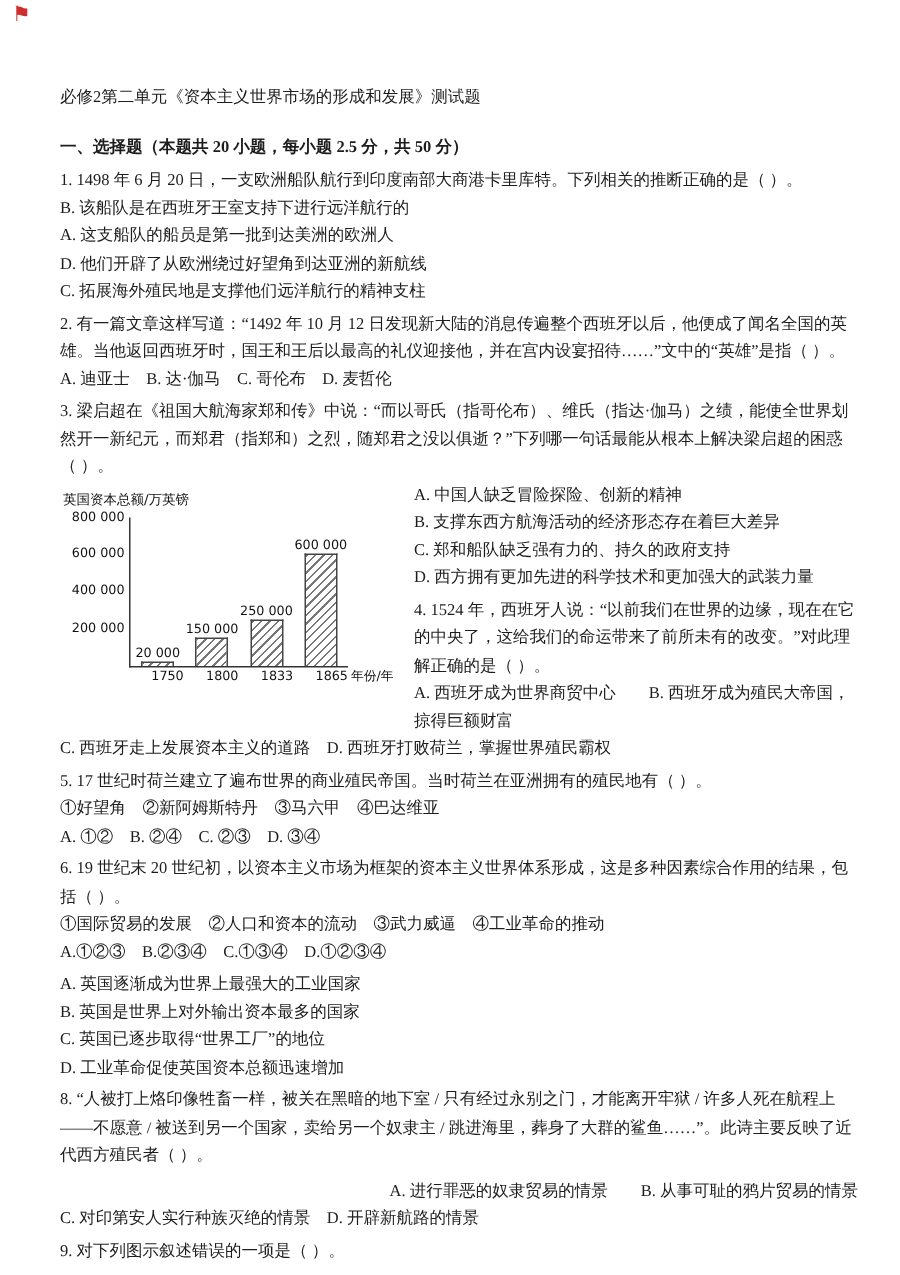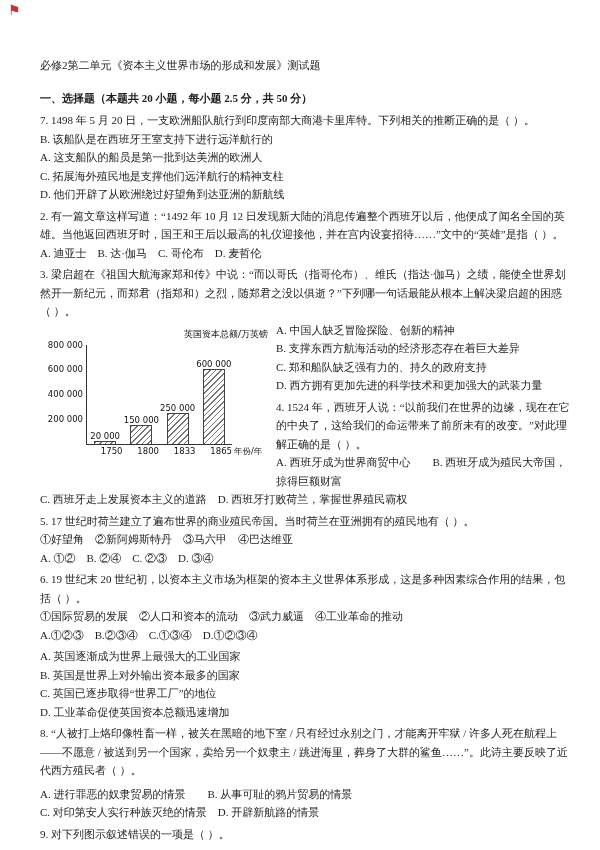--- a/index.html
+++ b/index.html
@@ -7,27 +7,27 @@
   body{width:600px;height:850px;background:#ffffff;}
   .page{position:relative;width:600px;height:850px;overflow:hidden;background:#fff;
         font-family:"Liberation Serif","DejaVu Serif",serif;color:#1d1d1d;
         font-size:11px;line-height:18.5px;}
   .flag-icon{position:absolute;top:3px;left:8px;color:#cf2e2e;font-size:14px;line-height:15px;}
   .content{padding:56px 28px 0 40px;}
   p{margin:0;}
   .doc-title{margin:0 0 14px 0;}
   .section-heading{font-weight:bold;margin:0 0 4px 0;}
   .q{margin-top:3px;}
-  .mt6{margin-top:5px;}
+  .mt6{margin-top:5px;text-align:right;}
   .clear{clear:both;}
 
   
   .chart-wrap{float:left;width:228px;height:158px;margin:4px 8px 0 0;
               font-family:"DejaVu Sans","Liberation Sans",sans-serif;color:#111;}
-  .chart-title{font-size:9px;line-height:12px;margin:3px 0 5px 2px;white-space:nowrap;text-align:right;}
+  .chart-title{font-size:9px;line-height:12px;margin:3px 0 5px 2px;white-space:nowrap;}
   .plot{position:relative;margin-left:46px;width:146px;height:100px;
         border-left:1px solid #333;border-bottom:1px solid #333;
         display:flex;align-items:flex-end;}
   .ytick{position:absolute;right:calc(100% + 4px);transform:translateY(50%);
          font-size:8.5px;line-height:10px;white-space:nowrap;}
   .bar-slot{flex:1;display:flex;justify-content:center;}
   .bar{position:relative;width:22px;border:1px solid #444;border-bottom:none;
        background:repeating-linear-gradient(135deg,#777 0,#777 1px,#fff 1px,#fff 4px);}
   .bar-label{position:absolute;bottom:100%;left:50%;transform:translateX(-50%);
              margin-bottom:1px;font-size:8.5px;line-height:10px;white-space:nowrap;}
@@ -40,25 +40,25 @@
 <body>
 
 <div class="page">
   <span class="flag-icon">⚑</span>
 
   <div class="content">
     <p class="doc-title">必修2第二单元《资本主义世界市场的形成和发展》测试题</p>
     <p class="section-heading">一、选择题（本题共 20 小题，每小题 2.5 分，共 50 分）</p>
 
     <div class="q">
-      <p>7. 1498 年 5 月 20 日，一支欧洲船队航行到印度南部大商港卡里库特。下列相关的推断正确的是（  ）。</p>
+      <p>1. 1498 年 6 月 20 日，一支欧洲船队航行到印度南部大商港卡里库特。下列相关的推断正确的是（  ）。</p>
       <p>B. 该船队是在西班牙王室支持下进行远洋航行的</p>
       <p>A. 这支船队的船员是第一批到达美洲的欧洲人</p>
+      <p>D. 他们开辟了从欧洲绕过好望角到达亚洲的新航线</p>
       <p>C. 拓展海外殖民地是支撑他们远洋航行的精神支柱</p>
-      <p>D. 他们开辟了从欧洲绕过好望角到达亚洲的新航线</p>
     </div>
 
     <div class="q">
       <p>2. 有一篇文章这样写道：“1492 年 10 月 12 日发现新大陆的消息传遍整个西班牙以后，他便成了闻名全国的英雄。当他返回西班牙时，国王和王后以最高的礼仪迎接他，并在宫内设宴招待……”文中的“英雄”是指（  ）。</p>
       <p>A. 迪亚士　B. 达·伽马　C. 哥伦布　D. 麦哲伦</p>
     </div>
 
     <div class="q">
       <p>3. 梁启超在《祖国大航海家郑和传》中说：“而以哥氏（指哥伦布）、维氏（指达·伽马）之绩，能使全世界划然开一新纪元，而郑君（指郑和）之烈，随郑君之没以俱逝？”下列哪一句话最能从根本上解决梁启超的困惑（  ）。</p>
 

